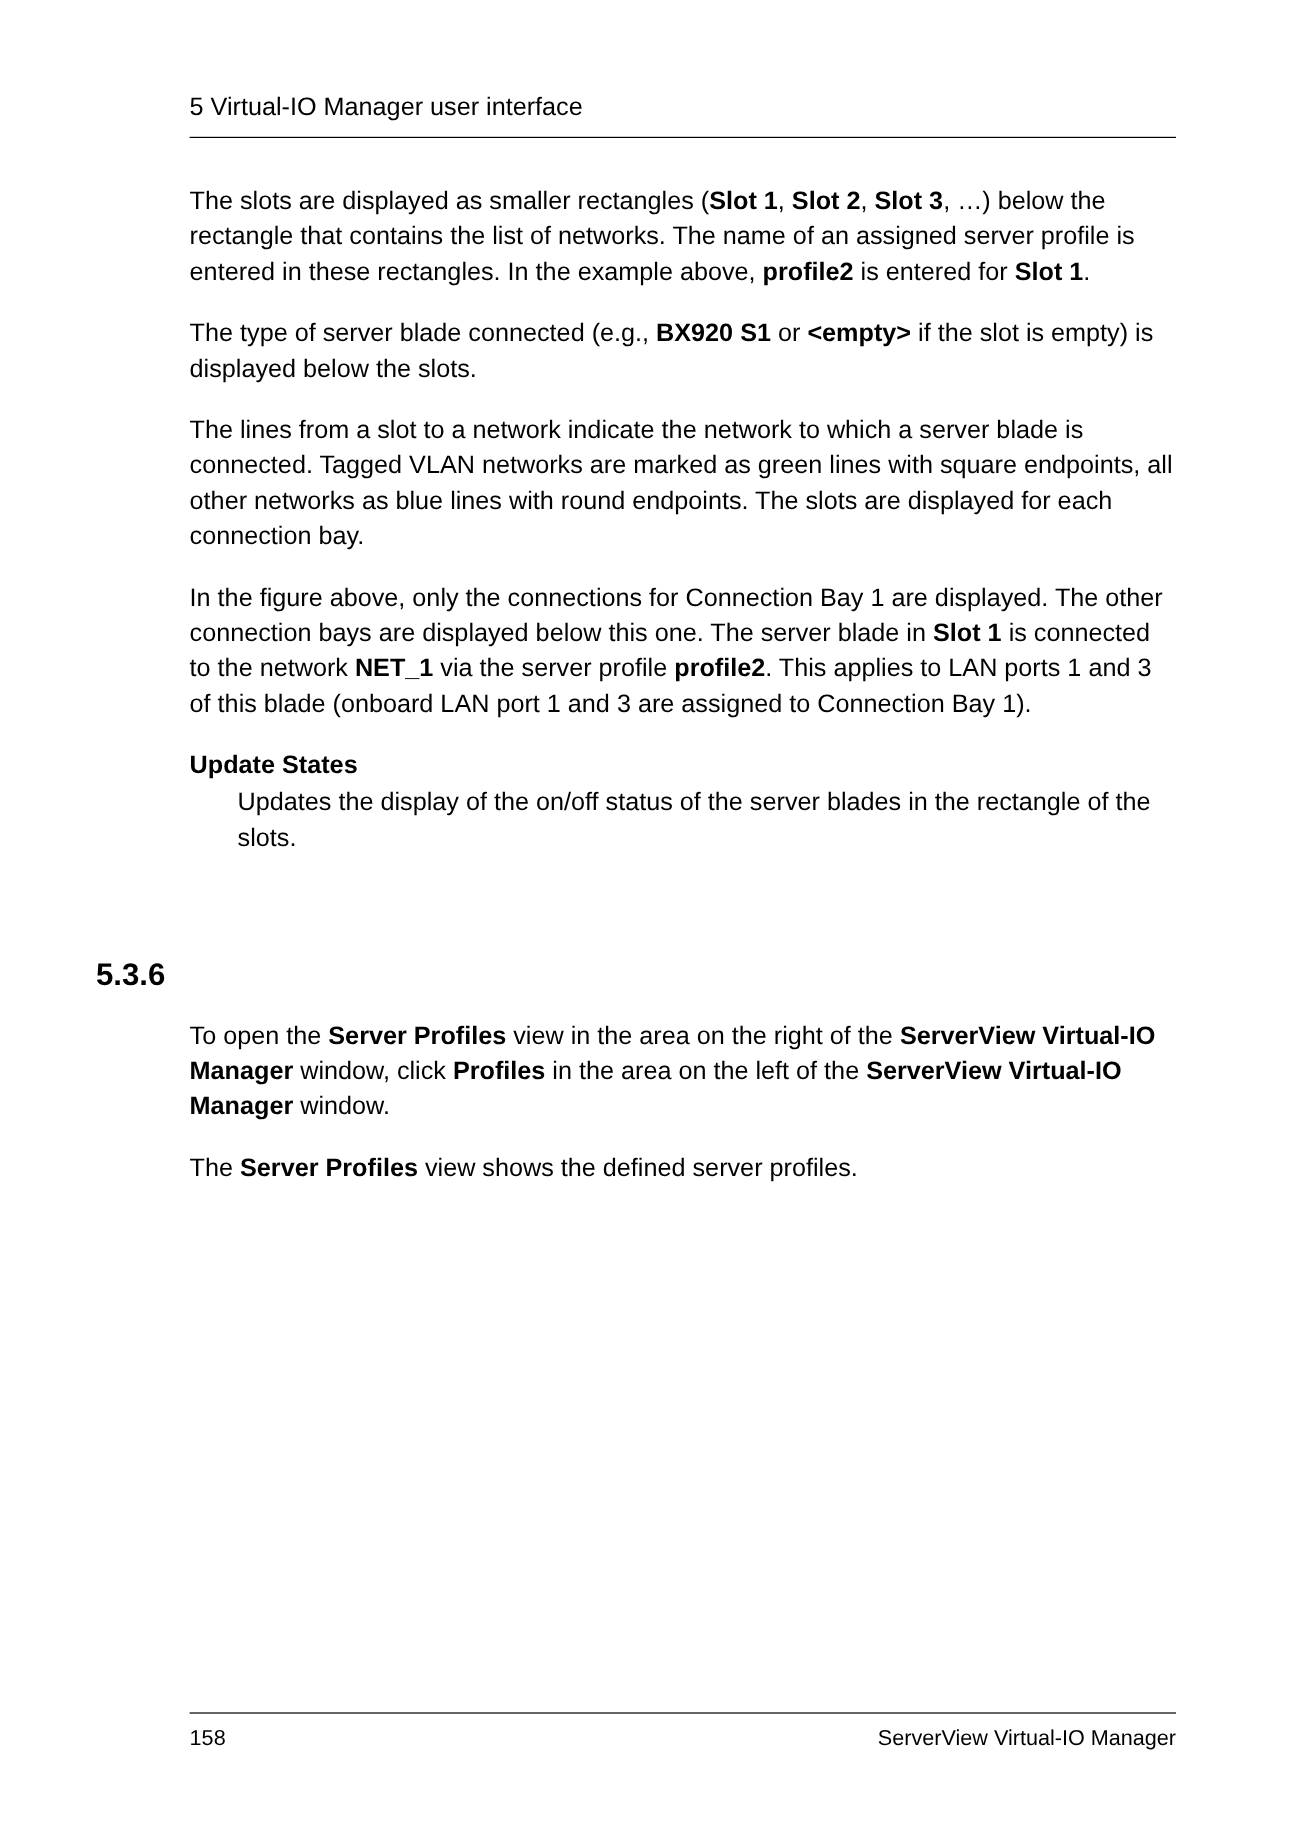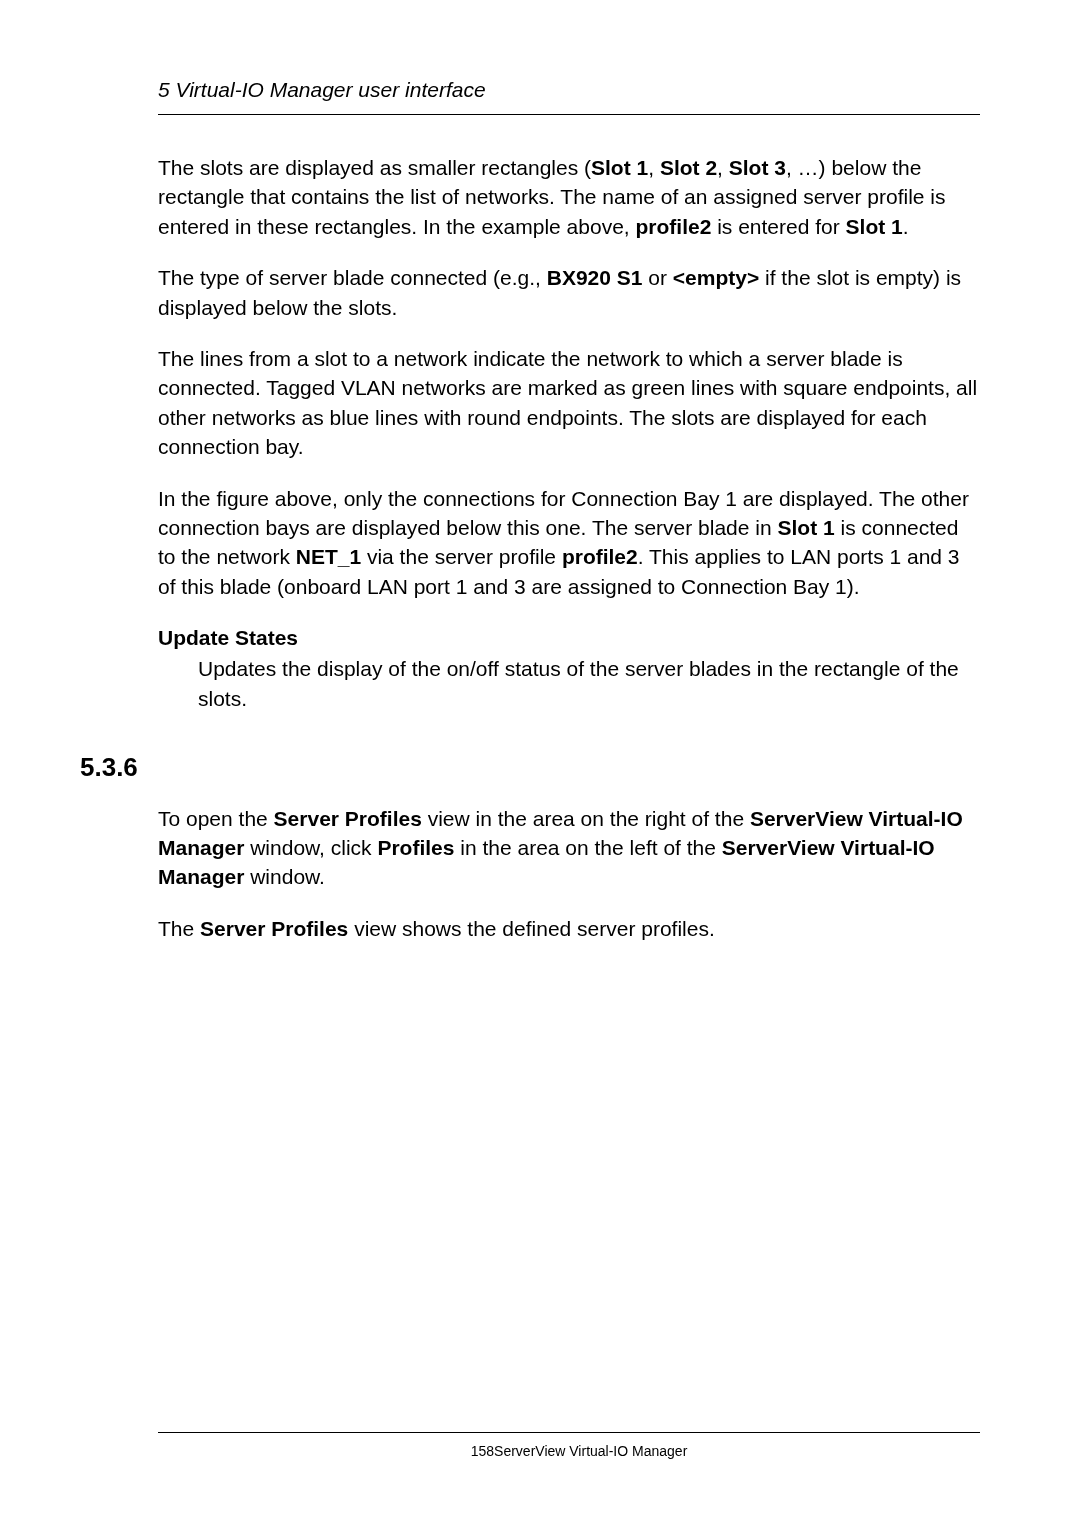--- a/index.html
+++ b/index.html
@@ -13,21 +13,20 @@
       color: #000;
       width: 1080px;
       height: 1531px;
       position: relative;
       padding: 78px 100px 0 100px;
     }
     .header {
       font-size: 21px;
       margin-bottom: 12px;
       padding-left: 58px;
-      font-style: italic;
     }
     .hr-top {
       border: none;
       border-top: 1.5px solid #000;
       margin-left: 58px;
       margin-bottom: 38px;
     }
     .content {
       padding-left: 58px;
       font-size: 21px;
@@ -52,40 +51,40 @@
       font-weight: bold;
       margin-top: 36px;
       margin-bottom: 18px;
       display: flex;
     }
     .section-number {
       display: inline-block;
       min-width: 78px;
       margin-left: -78px;
       width: 78px;
+      margin-top: 45px;
     }
     .section-title {
       display: inline-block;
     }
     .footer {
       position: absolute;
       bottom: 72px;
       left: 158px;
       right: 100px;
     }
     .hr-bottom {
       border: none;
       border-top: 1.5px solid #000;
       margin-bottom: 10px;
     }
     .footer-row {
       display: flex;
-      justify-content: center;
-      font-size: 14px;
-      margin-left: 20px;
+      justify-content: space-between;
+      font-size: 18px;
     }
   </style>
 </head>
 <body>
 
 <div class="header">
   <span>5 Virtual-IO Manager user interface</span>
 </div>
 <hr class="hr-top">
 

